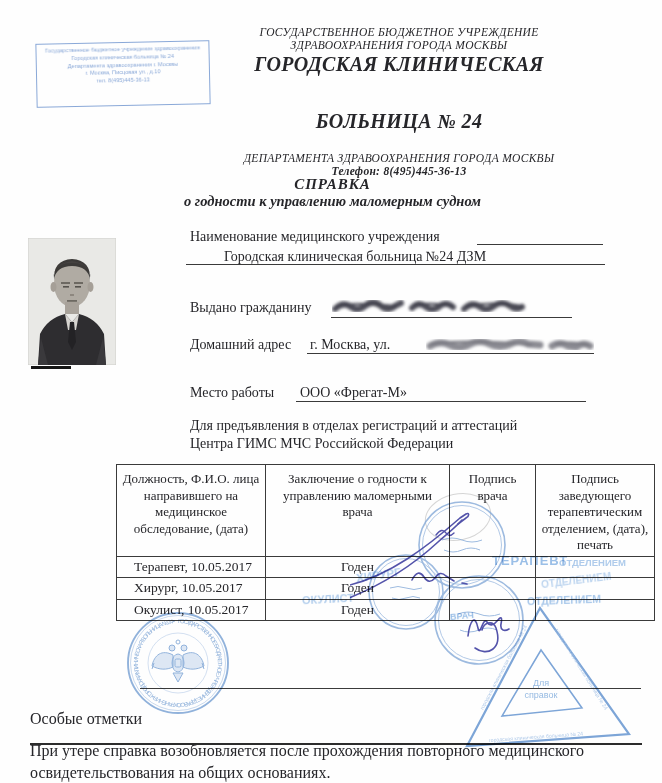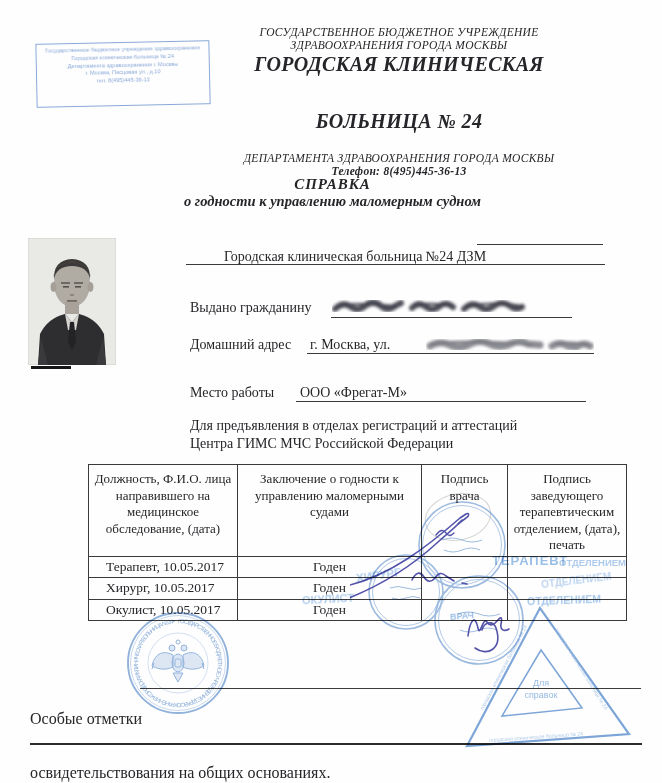--- a/index.html
+++ b/index.html
@@ -16,21 +16,21 @@
     transform:rotate(-1.2deg);color:#7d9fd4;font-family:"Liberation Sans",sans-serif;
     font-size:5.6px;line-height:7.8px;text-align:center;padding:3px 2px;
     filter:blur(.35px);opacity:.9;mix-blend-mode:multiply;}
   
   .t-main{font-size:15px;font-weight:bold;letter-spacing:1px;}
   .t-sub{font-size:14.5px;font-weight:bold;}
   
   .fld{font-size:14px;line-height:16px;white-space:nowrap;}
   .ul{background:#3a3a3a;height:1.4px;}
   
-  table.med{border-collapse:collapse;table-layout:fixed;width:538px;}
+  table.med{border-collapse:collapse;table-layout:fixed;width:538px;margin-left:28px;}
   table.med td,table.med th{border:1.2px solid #3a3a3a;font-weight:normal;
      font-size:13px;line-height:16.5px;padding:2px 4px;vertical-align:top;}
   table.med th{text-align:center;padding-top:6px;}
   table.med td.c1{text-align:left;padding-left:17px;font-size:13.5px;}
   table.med td.c2{text-align:center;font-size:13.5px;}
   
   .stampblue{color:#9cc0e8;font-family:"Liberation Sans",sans-serif;font-weight:bold;
      white-space:nowrap;mix-blend-mode:multiply;filter:blur(.3px);}
   .mult{mix-blend-mode:multiply;}
   .notes,.foot{font-size:16px;line-height:17px;margin-top:38px;}
@@ -87,20 +87,21 @@
 
     <path d="M37 76 L44 84 L51 76 L48 92 L40 92 Z" fill="#d6d4d0"></path>
 
     <path d="M42 84 L46 84 L48 104 L44 112 L40 104 Z" fill="#232225"></path>
     <path d="M10 127 L13 100 L20 127 Z" fill="#3a393c"></path>
     <path d="M78 127 L75 100 L68 127 Z" fill="#3a393c"></path>
   </svg>
 
   <div class="abs" style="left:31px;top:366px;width:40px;height:3px;background:#161616;"></div>
 
+  <div class="abs fld" style="left:190px;top:229px;">Наименование медицинского учреждения</div>
   <div class="abs ul" style="left:477px;top:244px;width:126px;"></div>
   <div class="abs fld" style="left:224px;top:249px;">Городская клиническая больница №24 ДЗМ</div>
   <div class="abs ul" style="left:186px;top:264px;width:419px;"></div>
 
   <div class="abs fld" style="left:190px;top:300px;">Выдано гражданину</div>
   <svg class="abs" style="left:332px;top:297px;" width="208" height="21">
     <defs>
         <filter id="b1" x="-30%" y="-30%" width="160%" height="160%">
           <feGaussianBlur stdDeviation="1.7"></feGaussianBlur>
         </filter>
@@ -135,21 +136,21 @@
   <table class="med abs" style="left:88px;top:464px;">
     <colgroup>
         <col style="width:149px">
         <col style="width:184px">
         <col style="width:86px">
         <col style="width:119px">
       </colgroup>
     <tbody>
         <tr style="height:91px;">
       <th>Должность, Ф.И.О. лица направившего на медицинское обследование, (дата)</th>
-      <th>Заключение о годности к управлению маломерными судами</th>
+      <th>Заключение о годности к управлению маломерными врача</th>
       <th>Подпись врача</th>
       <th>Подпись заведующего терапевтическим отделением, (дата), печать</th>
     </tr>
     <tr style="height:19px;">
       <td class="c1">Терапевт, 10.05.2017</td>
       <td class="c2">Годен</td>
       <td></td>
       <td></td>
     </tr>
     <tr style="height:21px;">
@@ -163,20 +164,21 @@
       <td class="c2">Годен</td>
       <td></td>
       <td></td>
     </tr>
   </tbody>
     </table>
 
   <div class="abs notes" style="left:30px;top:672px;">Особые отметки</div>
   <div class="abs ul" style="left:140px;top:688px;width:501px;"></div>
 
+  <div class="abs foot" style="left:30px;top:704px;">При утере справка возобновляется после прохождения повторного медицинского</div>
   <div class="abs foot" style="left:30px;top:726px;">освидетельствования на общих основаниях.</div>
   <div class="abs" style="left:30px;top:743px;width:612px;height:2.2px;background:#2c2c2c;"></div>
 
   <svg class="abs mult" style="left:122px;top:607px;opacity:.85;" width="112" height="112" viewBox="0 0 112 112">
     <g stroke="#7fa6d6" fill="none">
       <circle cx="56" cy="56" r="50" stroke-width="1.9"></circle>
       <circle cx="56" cy="56" r="47.5" stroke-width=".7" opacity=".7"></circle>
       <circle cx="56" cy="56" r="30" stroke-width=".8" opacity=".5"></circle>
     </g>
     <defs>

